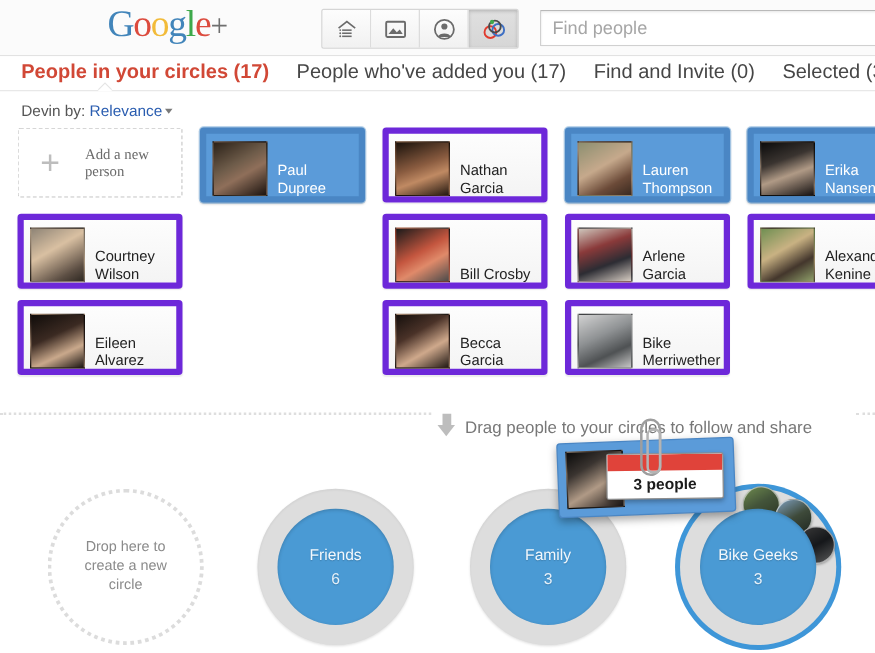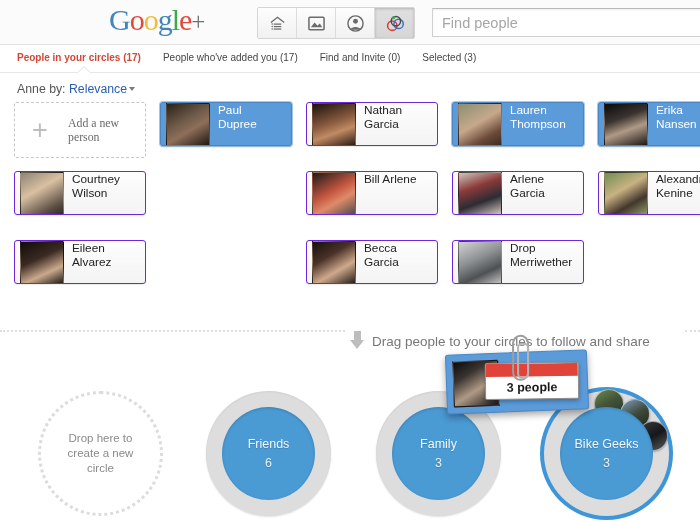--- a/index.html
+++ b/index.html
@@ -21,21 +21,20 @@
     align-items: center;
   }
   .logo {
     position: absolute;
     left: 86px; top: 4px;
     font-family: "Liberation Serif", serif;
     font-size: 30px;
     letter-spacing: -1px;
     line-height: 32px;
     white-space: nowrap;
-    margin-left: 23px;
   }
   .logo span { display: inline; }
   .g1 { color: #4285ba; }
   .o1 { color: #dc4b3e; }
   .o2 { color: #f2bb39; }
   .g2 { color: #4285ba; }
   .l1 { color: #3ea94b; }
   .e1 { color: #dc4b3e; }
   .plus { color: #6f6f6f; font-size: 25px; }
 
@@ -82,21 +81,21 @@
     position: relative;
     height: 28px;
     background: #fff;
     border-bottom: 1px solid #e8e8e8;
     padding-left: 17px;
     display: flex;
     align-items: center;
     gap: 0;
   }
   .tab {
-    font-size: 10px;
+    font-size: 16px;
     color: #464646;
     margin-right: 22px;
     cursor: pointer;
     white-space: nowrap;
     position: relative;
     top: -1px;
   }
   .tab.active {
     color: #d14836;
     font-weight: bold;
@@ -129,27 +128,27 @@
   }
 
   
   .grid {
     position: relative;
     padding-left: 14px;
     height: 196px;
   }
   .card {
     position: absolute;
-    width: 132px; height: 44px;
-    border: 1px solid #6d28d9;
+    width: 132px; height: 60px;
+    border: 5px solid #6d28d9;
     border-radius: 3px;
     background: linear-gradient(#fdfdfd, #f4f4f4);
     box-shadow: 0 1px 1px rgba(0,0,0,.08);
     display: flex;
-    align-items: flex-start;
+    align-items: flex-end;
     cursor: pointer;
     overflow: hidden;
   }
   .card.selected {
     background: #5b9bd9;
     border-color: #4a86c4;
     box-shadow: 0 0 0 1px rgba(90,155,215,.5), 0 1px 2px rgba(0,0,0,.25);
   }
   .card .thumb {
     width: 44px; height: 44px;
@@ -447,21 +446,21 @@
 
 <div class="tabbar">
   <div class="tab active">People in your circles (17)</div>
   <div class="tab">People who've added you (17)</div>
   <div class="tab">Find and Invite (0)</div>
   <div class="tab">Selected (3)</div>
   <div class="tab-arrow"></div>
 </div>
 
 <div class="sortbar">
-  <span>Anne by:</span>
+  <span>Devin by:</span>
   <span class="sortval">Relevance</span><span class="caret"></span>
 </div>
 
 <div class="grid">
 
   <div class="addcard" style="left:14px;  top:0px;">
     <div class="plusbig">+</div>
     <div class="nm">Add a new
 person</div>
   </div>
@@ -487,21 +486,21 @@
 Nansen</div>
   </div>
 
   <div class="card" style="left:14px;  top:69px;">
     <div class="thumb ph-courtney"></div>
     <div class="nm">Courtney
 Wilson</div>
   </div>
   <div class="card" style="left:306px; top:69px;">
     <div class="thumb ph-bill"></div>
-    <div class="nm">Bill Arlene</div>
+    <div class="nm">Bill Crosby</div>
   </div>
   <div class="card" style="left:452px; top:69px;">
     <div class="thumb ph-arlene"></div>
     <div class="nm">Arlene
 Garcia</div>
   </div>
   <div class="card" style="left:598px; top:69px;">
     <div class="thumb ph-alex"></div>
     <div class="nm">Alexandra
 Kenine</div>
@@ -512,21 +511,21 @@
     <div class="nm">Eileen
 Alvarez</div>
   </div>
   <div class="card" style="left:306px; top:138px;">
     <div class="thumb ph-becca"></div>
     <div class="nm">Becca
 Garcia</div>
   </div>
   <div class="card" style="left:452px; top:138px;">
     <div class="thumb ph-anne"></div>
-    <div class="nm">Drop
+    <div class="nm">Bike
 Merriwether</div>
   </div>
 </div>
 
 <div class="divider"></div>
 <div class="divider-r"></div>
 <div class="draghint">
   <div class="downarrow"></div>
   <span>Drag people to your circles to follow and share</span>
 </div>

